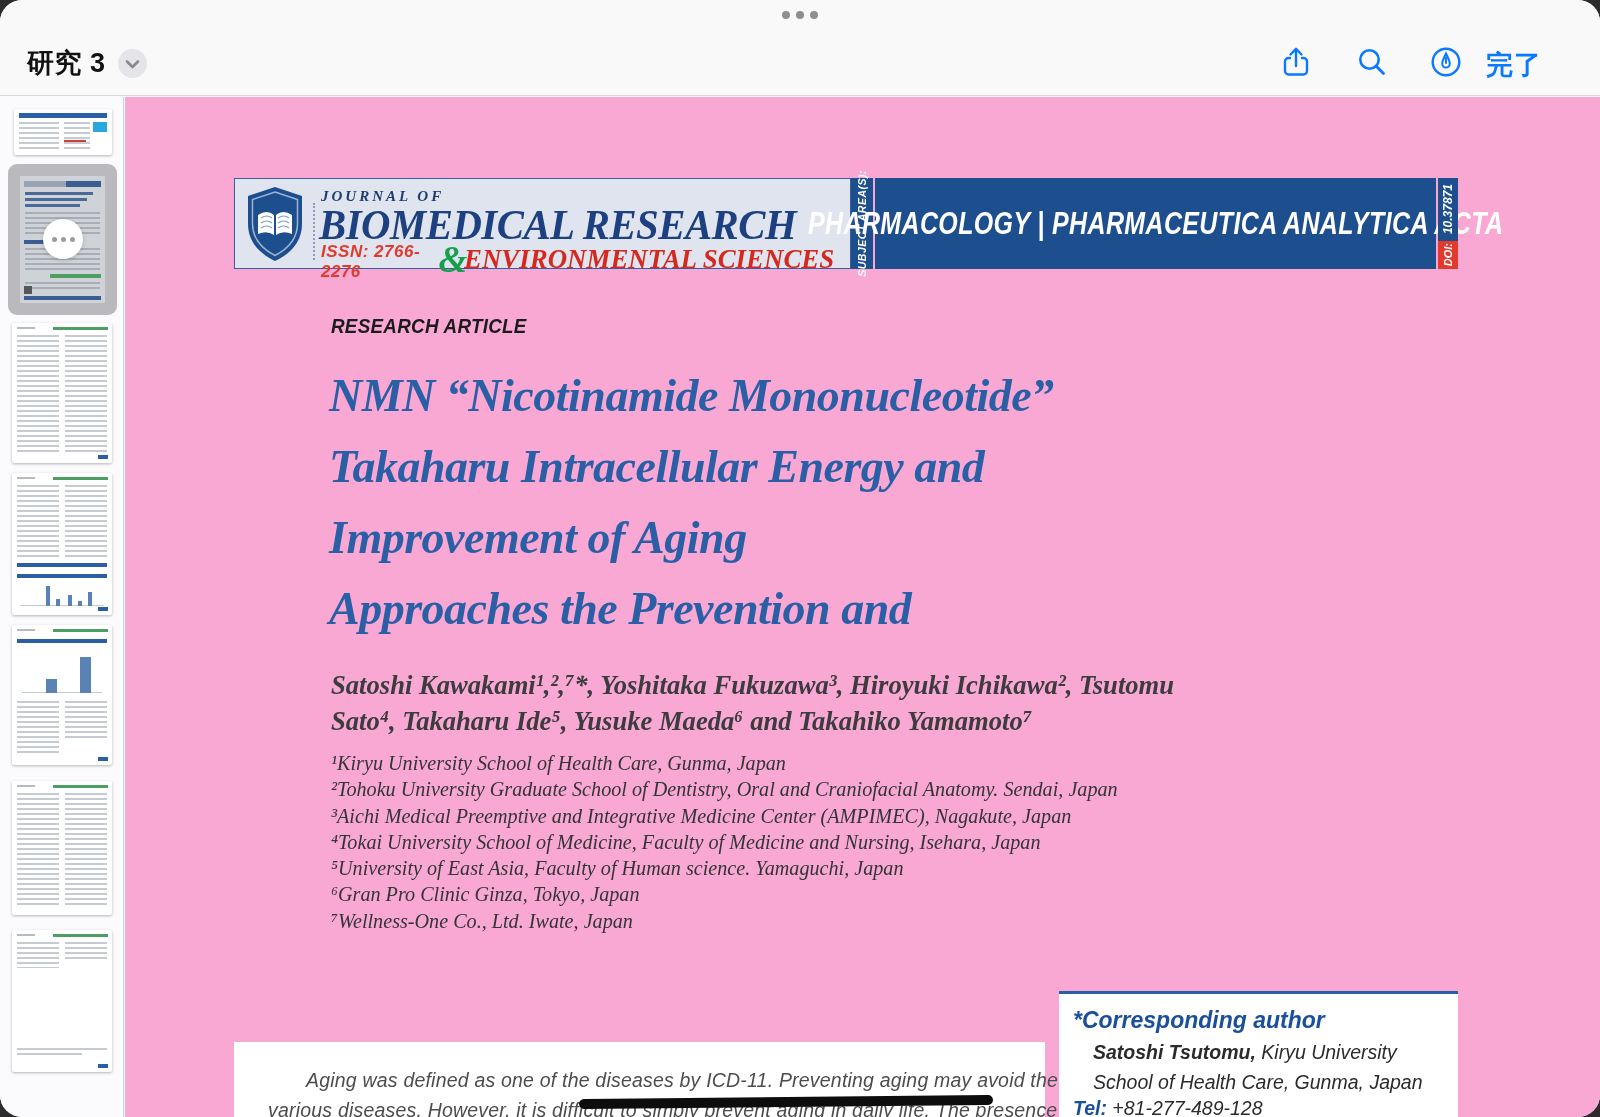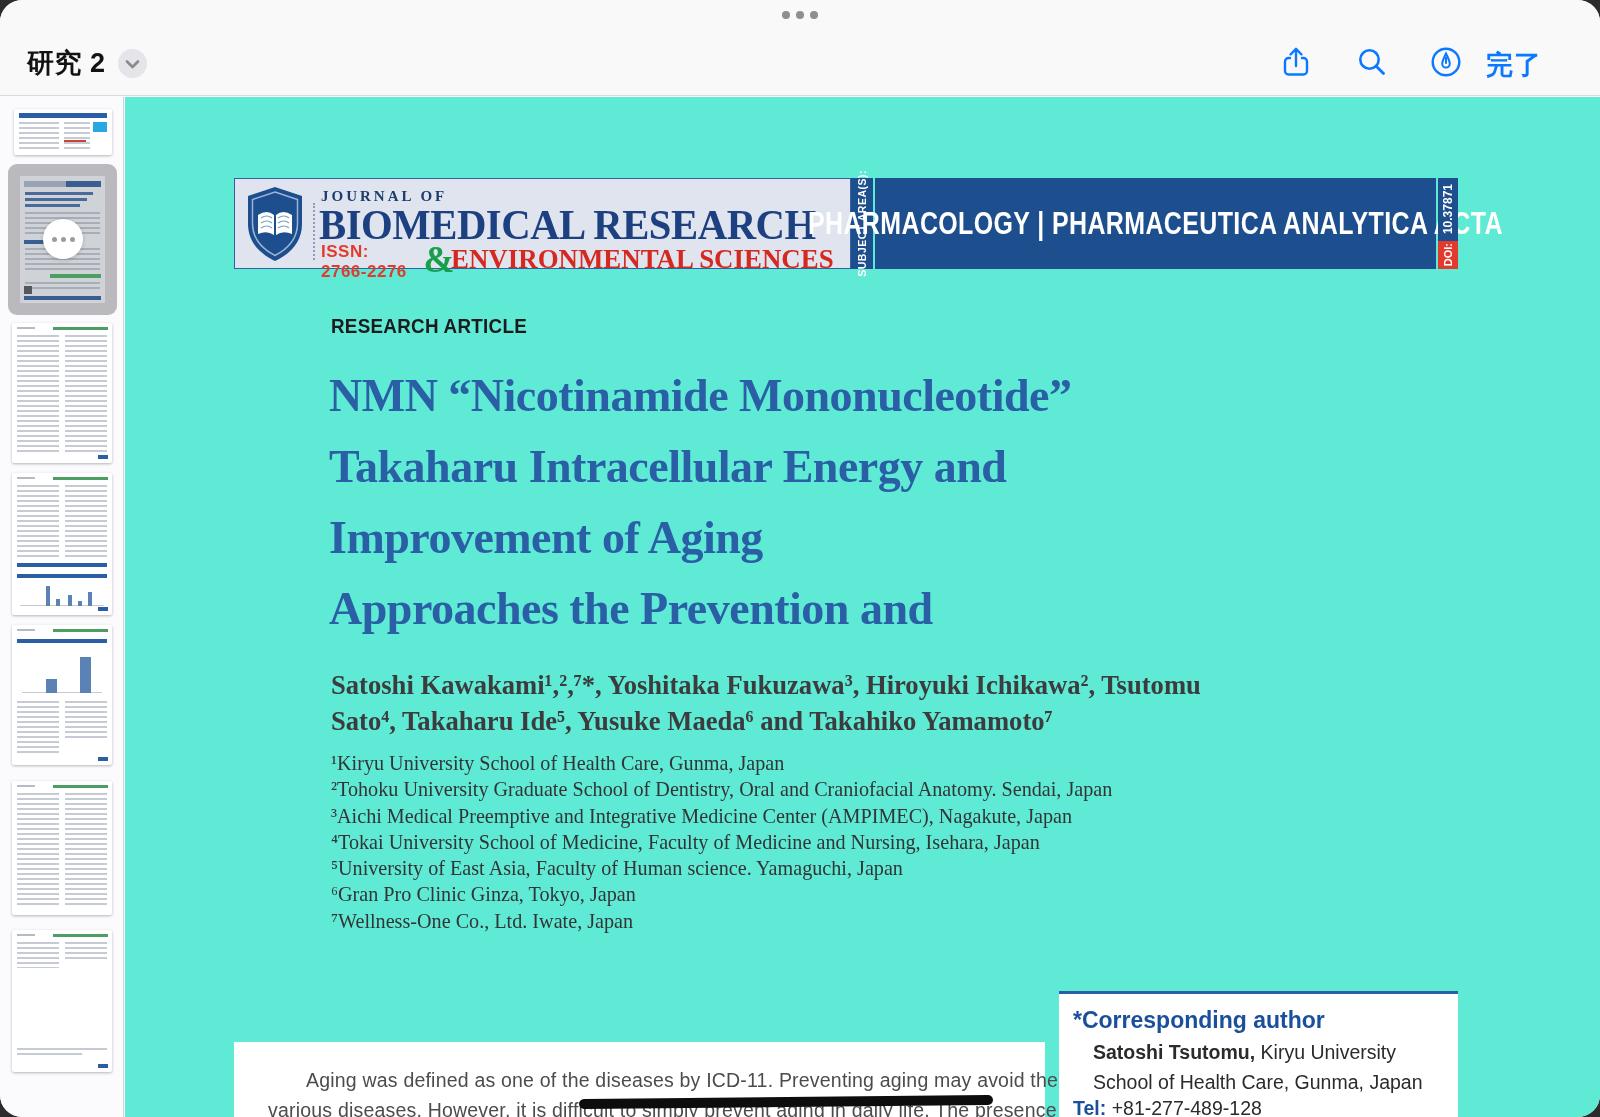--- a/index.html
+++ b/index.html
@@ -59,21 +59,21 @@
   .t3 { left:12px; top:226px; width:100px; height:140px; }
   .t4 { left:12px; top:376px; width:100px; height:142px; }
   .t5 { left:12px; top:528px; width:100px; height:140px; }
   .t6 { left:12px; top:684px; width:100px; height:134px; }
   .t7 { left:12px; top:833px; width:100px; height:142px; }
   .bluebar { position:absolute; left:5px; right:5px; height:4px; background:#2a5fa5; }
   .mbar { position:absolute; bottom:0; background:#5b82b4; }
   .baseline { position:absolute; left:0; right:0; bottom:0; height:1px; background:#c6cad2; }
 
   
-  .main { position:absolute; top:97px; left:125px; right:0; bottom:0; background:#5eead4; }
+  .main { position:absolute; top:97px; left:125px; right:0; bottom:0; background:#f9a8d4;font-style:italic; }
 
   .banner { position:absolute; left:109px; top:81px; width:1224px; height:91px; }
   .ban-light { position:absolute; left:0; top:0; width:617px; height:91px; background:#dfe4ef; border:1px solid #35609e; }
   .logo { position:absolute; left:9px; top:6px; }
   .dotsep { position:absolute; left:78px; top:24px; bottom:8px; border-left:2px dotted #8d9cbe; }
   .journal-of { position:absolute; left:86px; top:9px; font-family:"Liberation Serif","DejaVu Serif",serif; font-weight:700; font-size:15px; letter-spacing:3px; color:#1c3e6e; }
   .jname1 { position:absolute; left:84px; top:22px; font-family:"Liberation Serif","DejaVu Serif",serif; font-weight:700; font-size:42px; color:#1c4080; white-space:nowrap; transform:scaleX(.97); transform-origin:left; letter-spacing:-.5px; }
   .issn-row { position:absolute; left:86px; top:62px; display:flex; align-items:flex-start; }
   .issn { font-size:17px; font-weight:700; color:#e23b2e; letter-spacing:.5px; margin-top:1px; }
   .amp { font-family:"Liberation Serif","DejaVu Serif",serif; font-size:37px; font-weight:700; color:#17a04c; line-height:1; margin-left:8px; }
@@ -118,21 +118,21 @@
 <div class="window">
 
   <div class="topbar">
     <div class="handle">
         <i></i>
         <i></i>
         <i></i>
       </div>
 
     <div class="title-wrap">
-      <span class="doc-title">研究 2</span>
+      <span class="doc-title">研究 3</span>
       <span class="chev-btn">
         <svg width="29" height="29" viewBox="0 0 29 29">
           <path d="M9 12.5 L14.5 18 L20 12.5" fill="none" stroke="#8a8a8f" stroke-width="2.6" stroke-linecap="round" stroke-linejoin="round"></path>
         </svg>
       </span>
     </div>
 
     <div class="tb-icon" style="left:1279px;">
       <svg width="34" height="34" viewBox="0 0 34 34">
         <path d="M11 13 H9.5 C7.6 13 6 14.6 6 16.5 V26 C6 27.9 7.6 29.5 9.5 29.5 H24.5 C26.4 29.5 28 27.9 28 26 V16.5 C28 14.6 26.4 13 24.5 13 H23" fill="none" stroke="#0b79ff" stroke-width="2.4" stroke-linecap="round"></path>

